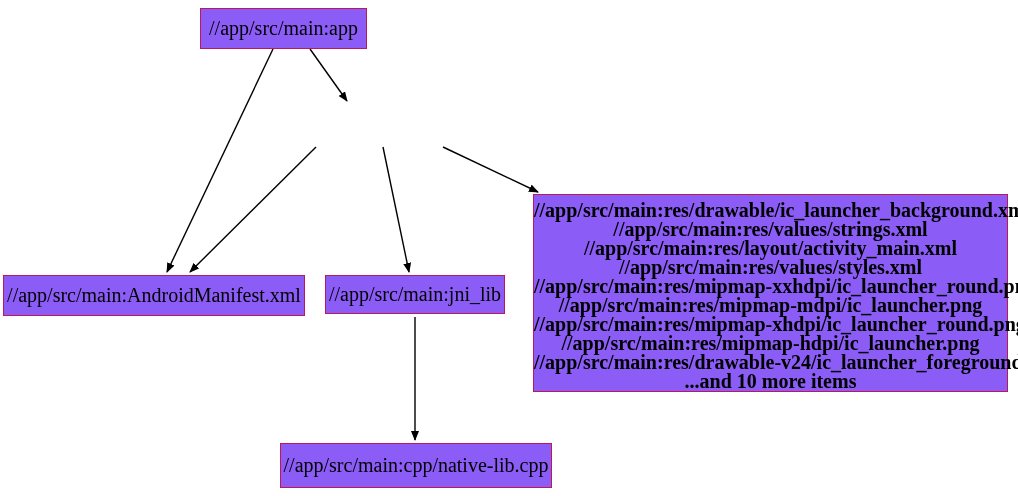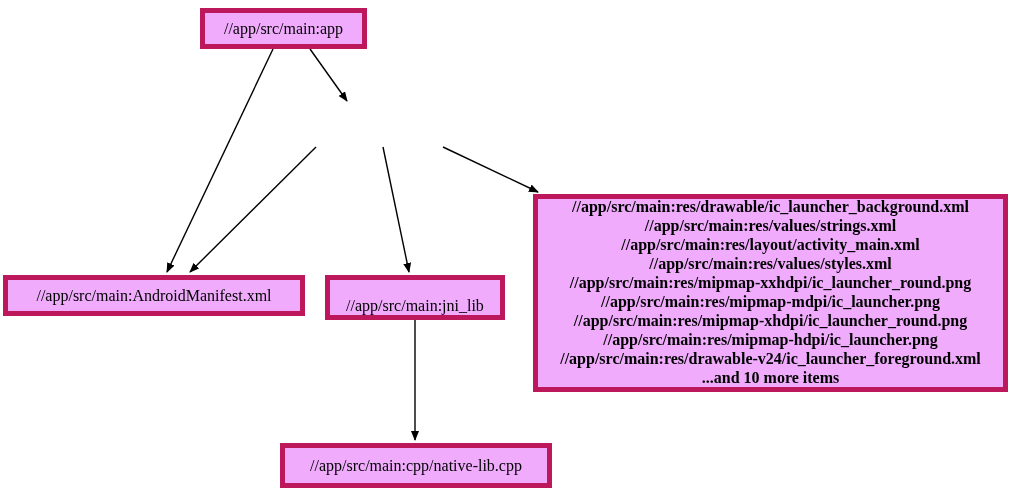--- a/index.html
+++ b/index.html
@@ -19,28 +19,28 @@
     position: absolute;
     left: 0;
     top: 0;
     width: 1018px;
     height: 496px;
     pointer-events: none;
   }
   .node {
     position: absolute;
     box-sizing: border-box;
-    border: 5px solid #be185d;
-    background: #f0abfc;
+    border: 1px solid #be185d;
+    background: #8b5cf6;
     display: flex;
     align-items: center;
     justify-content: center;
     text-align: center;
     color: #000000;
-    font-size: 16px;
+    font-size: 20px;
     line-height: 19px;
     white-space: pre;
   }
   .node-label {
     display: block;
     width: 100%;
     text-align: center;
     white-space: pre;
   }
   .multi {
@@ -71,21 +71,21 @@
 
   <div class="node" style="left: 200px; top: 8px; width: 167px; height: 41px;">
     <span class="node-label">//app/src/main:app</span>
   </div>
 
 
   <div class="node" style="left: 3px; top: 275px; width: 302px; height: 41px;">
     <span class="node-label">//app/src/main:AndroidManifest.xml</span>
   </div>
 
-  <div class="node" style="left: 325px; top: 275px; width: 180px; height: 45px; align-items: flex-end;">
+  <div class="node" style="left: 325px; top: 275px; width: 180px; height: 39px;">
     <span class="node-label">//app/src/main:jni_lib</span>
   </div>
 
   <div class="node multi" style="left: 533px; top: 194px; width: 475px; height: 198px;">
     <span class="node-label">//app/src/main:res/drawable/ic_launcher_background.xml
 //app/src/main:res/values/strings.xml
 //app/src/main:res/layout/activity_main.xml
 //app/src/main:res/values/styles.xml
 //app/src/main:res/mipmap-xxhdpi/ic_launcher_round.png
 //app/src/main:res/mipmap-mdpi/ic_launcher.png

